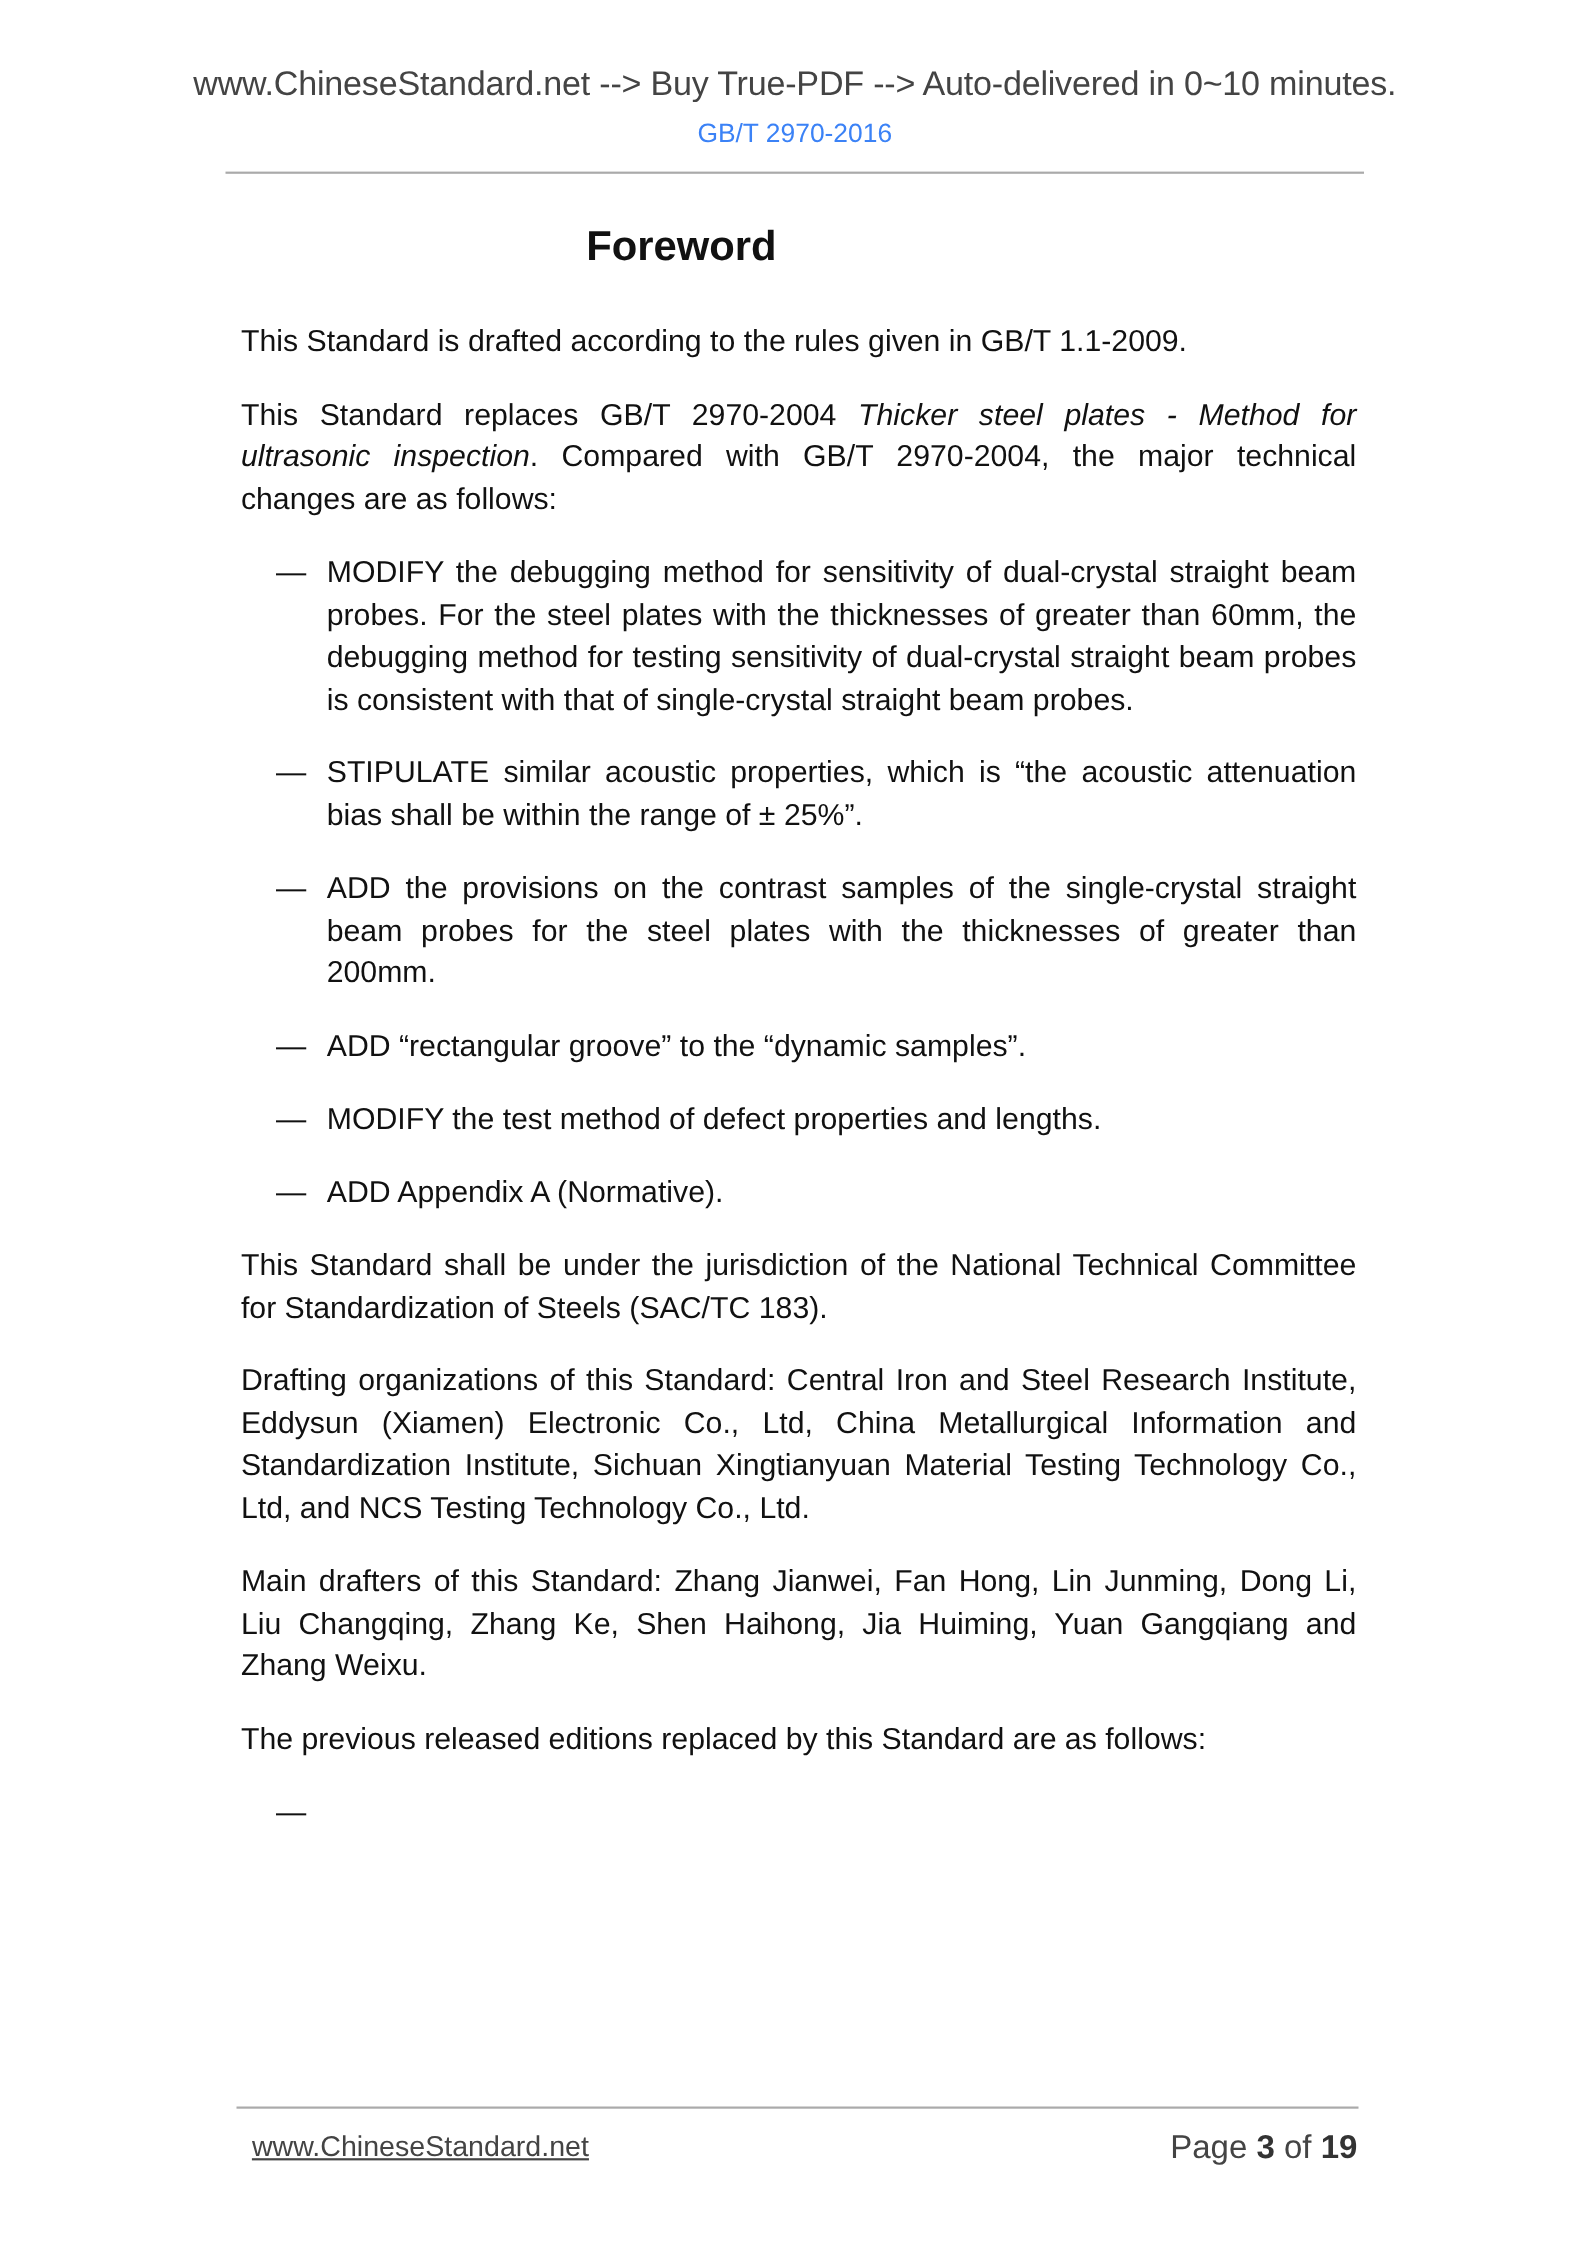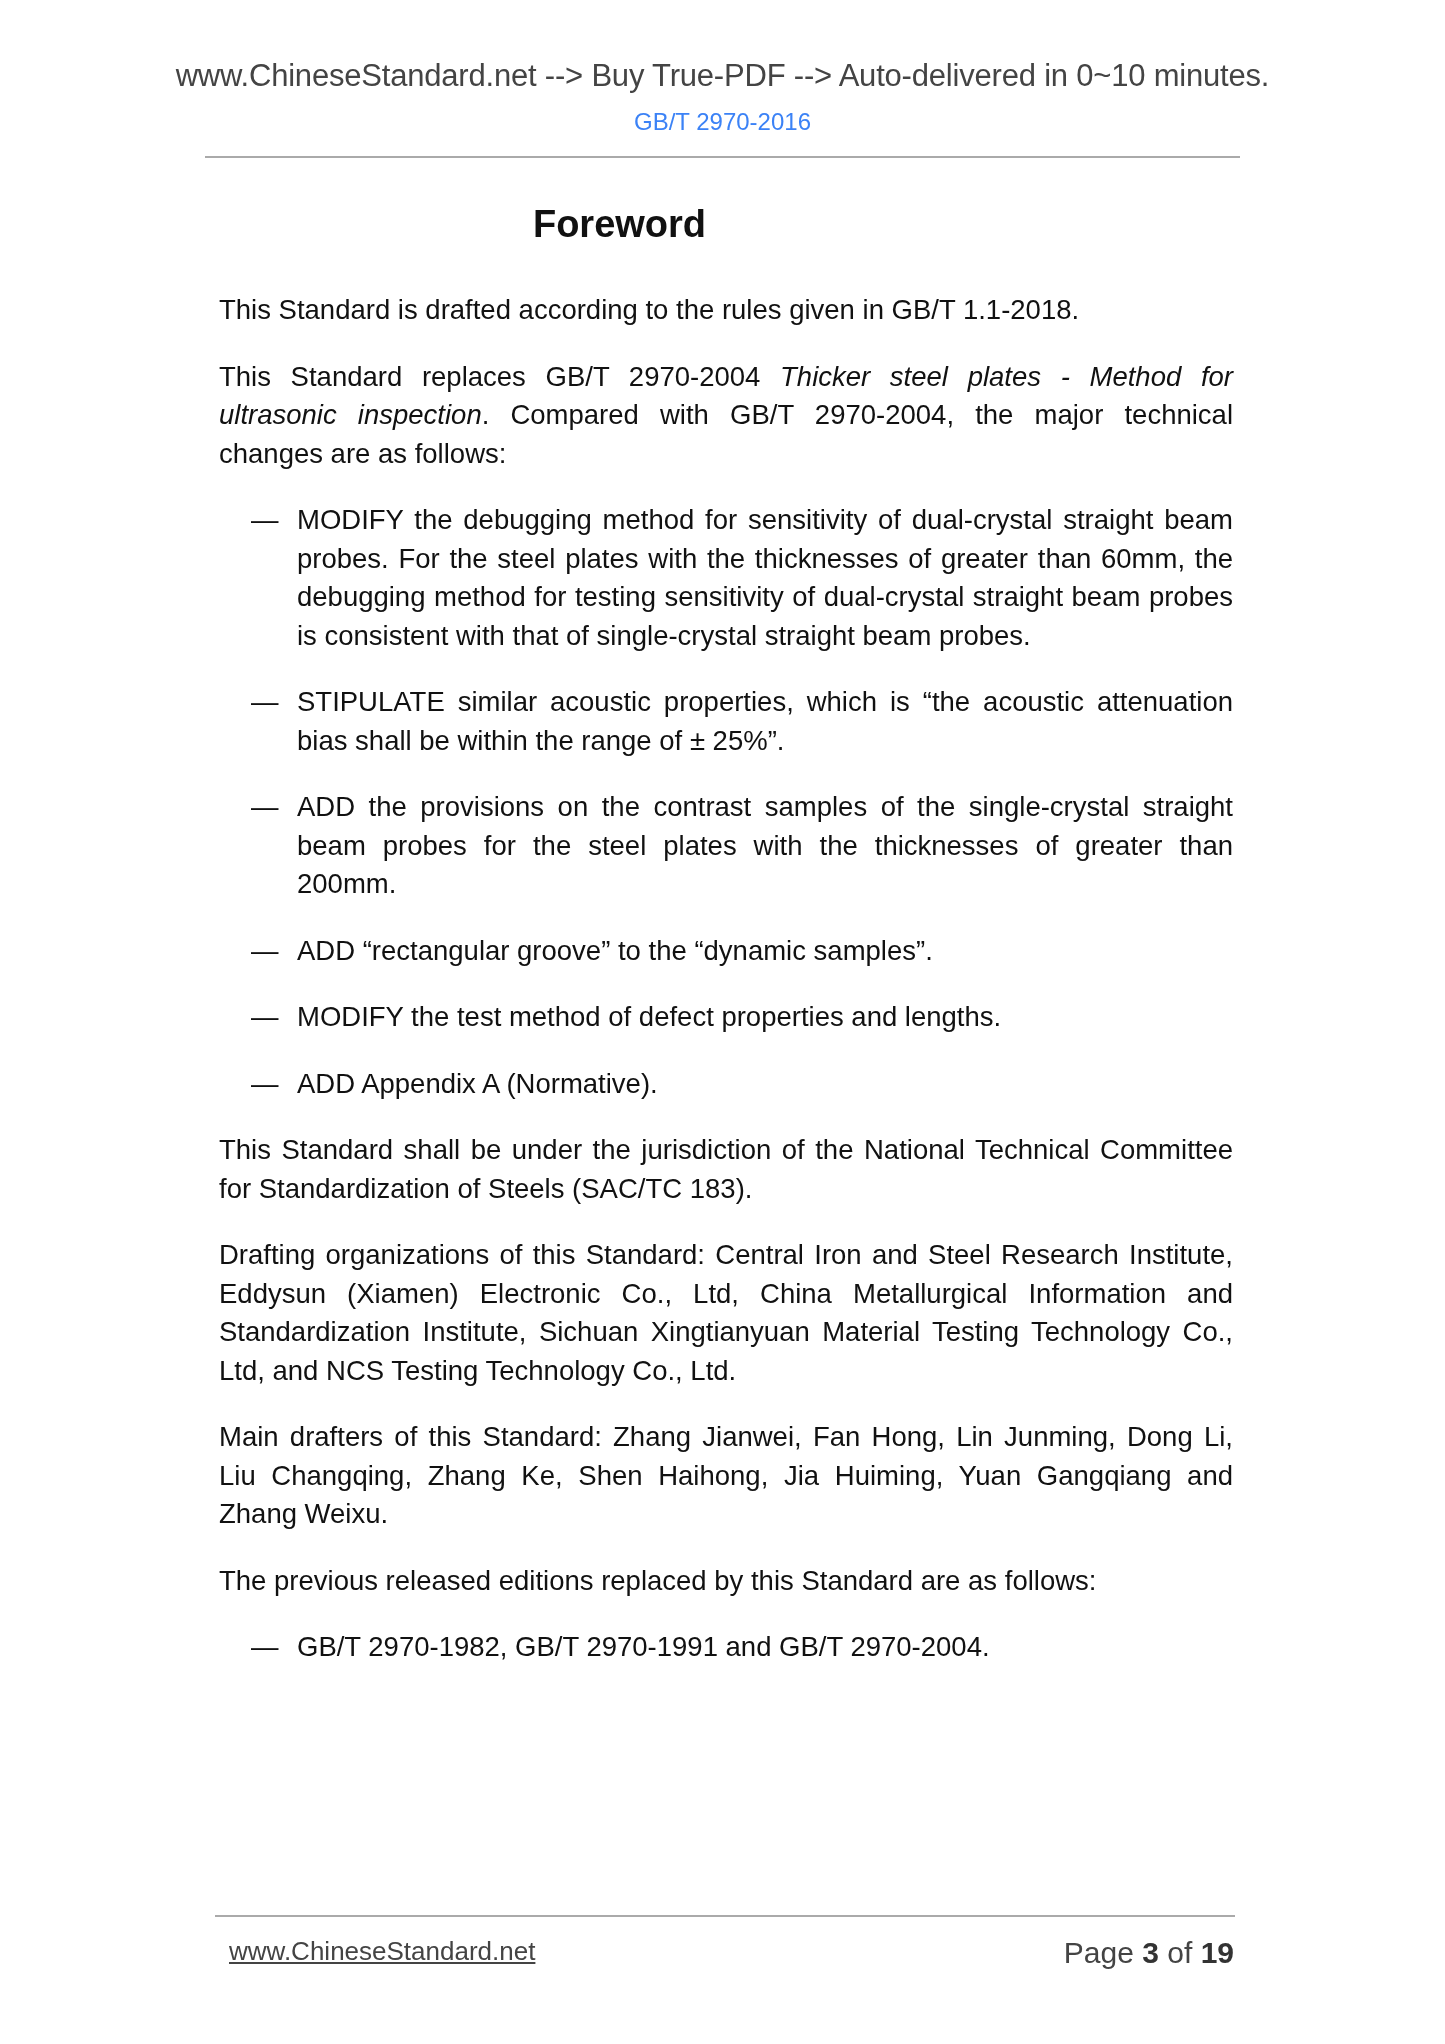--- a/index.html
+++ b/index.html
@@ -21,33 +21,33 @@
 </head>
 <body>
 
 <div class="hdr-top">www.ChineseStandard.net --&gt; Buy True-PDF --&gt; Auto-delivered in 0~10 minutes.</div>
 <div class="hdr-sub">GB/T 2970-2016</div>
 <div class="hdr-rule"></div>
 
 <div class="title">Foreword</div>
 
 <div class="content">
-  <p>This Standard is drafted according to the rules given in GB/T 1.1-2018.</p>
+  <p>This Standard is drafted according to the rules given in GB/T 1.1-2009.</p>
   <p><span>This Standard replaces GB/T 2970-2004 </span><em>Thicker steel plates - Method for ultrasonic inspection</em><span>. Compared with GB/T 2970-2004, the major technical changes are as follows:</span></p>
 
   <div class="item"><span class="dash">—</span><span>MODIFY the debugging method for sensitivity of dual-crystal straight beam probes. For the steel plates with the thicknesses of greater than 60mm, the debugging method for testing sensitivity of dual-crystal straight beam probes is consistent with that of single-crystal straight beam probes.</span></div>
   <div class="item"><span class="dash">—</span><span>STIPULATE similar acoustic properties, which is “the acoustic attenuation bias shall be within the range of ± 25%”.</span></div>
   <div class="item"><span class="dash">—</span><span>ADD the provisions on the contrast samples of the single-crystal straight beam probes for the steel plates with the thicknesses of greater than 200mm.</span></div>
   <div class="item"><span class="dash">—</span><span>ADD “rectangular groove” to the “dynamic samples”.</span></div>
   <div class="item"><span class="dash">—</span><span>MODIFY the test method of defect properties and lengths.</span></div>
   <div class="item"><span class="dash">—</span><span>ADD Appendix A (Normative).</span></div>
 
   <p>This Standard shall be under the jurisdiction of the National Technical Committee for Standardization of Steels (SAC/TC 183).</p>
   <p>Drafting organizations of this Standard: Central Iron and Steel Research Institute, Eddysun (Xiamen) Electronic Co., Ltd, China Metallurgical Information and Standardization Institute, Sichuan Xingtianyuan Material Testing Technology Co., Ltd, and NCS Testing Technology Co., Ltd.</p>
   <p>Main drafters of this Standard: Zhang Jianwei, Fan Hong, Lin Junming, Dong Li, Liu Changqing, Zhang Ke, Shen Haihong, Jia Huiming, Yuan Gangqiang and Zhang Weixu.</p>
   <p>The previous released editions replaced by this Standard are as follows:</p>
 
-  <div class="item"><span class="dash">—</span><span>GB/T 2970-1982, GB/T 2970-1991 and GB/T 2970-2004.</span></div>
+  <div class="item"><span class="dash">—</span></div>
 </div>
 
 <div class="ftr-rule"></div>
 <a class="ftr-link">www.ChineseStandard.net</a>
 <div class="ftr-page"><span>Page </span><b>3</b><span> of </span><b>19</b></div>
 
 </body></html>

